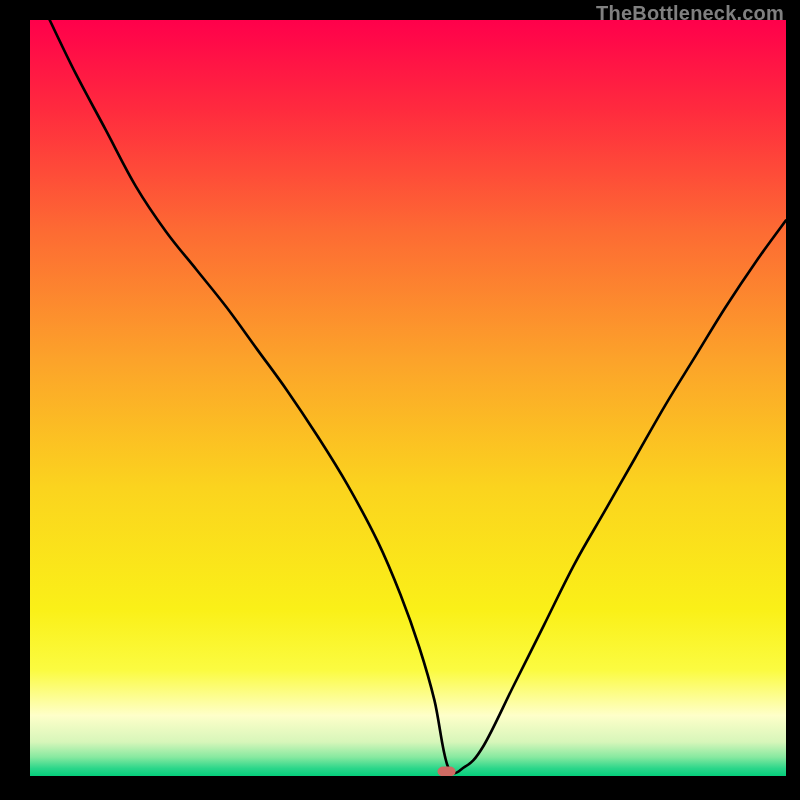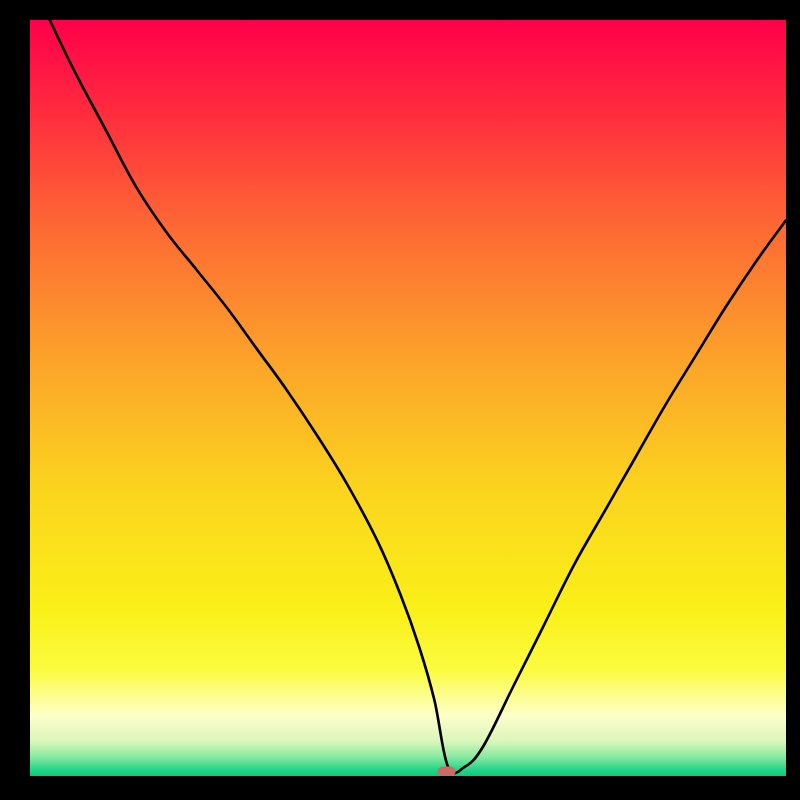--- a/index.html
+++ b/index.html
@@ -55,13 +55,14 @@
             <stop offset="97.5%" stop-color="#87e9a0"></stop>
             <stop offset="99%" stop-color="#2bd68a"></stop>
             <stop offset="100%" stop-color="#05ce7b"></stop>
           </linearGradient>
       </defs>
       <rect x="0" y="0" width="100" height="100" fill="url(#bg-grad)"></rect>
       <path id="curve-path" fill="none" stroke="#000" stroke-width="0.35" stroke-linejoin="round" stroke-linecap="round" d="M 2.6 0 C 3.212 1.26, 4.668 4.390000000000001, 6 7 C 7.332 9.61, 8.56 11.8, 10 14.5 C 11.44 17.2, 12.56 19.57, 14 22 C 15.44 24.43, 16.56 26.02, 18 28 C 19.44 29.98, 20.56 31.2, 22 33 C 23.44 34.8, 24.56 36.11, 26 38 C 27.44 39.89, 28.56 41.52, 30 43.5 C 31.44 45.48, 32.56 46.93, 34 49 C 35.44 51.07, 36.56 52.75, 38 55 C 39.44 57.25, 40.56 58.98, 42 61.5 C 43.44 64.02, 44.74 66.39, 46 69 C 47.26 71.61, 48.01 73.48, 49 76 C 49.99 78.52, 50.69 80.48, 51.5 83 C 52.31 85.52, 52.816 87.156, 53.5 90 C 54.184 92.844, 54.58 97.216, 55.3 98.8 C 56.019999999999996 100.384, 56.653999999999996 99.304, 57.5 98.8 C 58.346000000000004 98.29599999999999, 58.83 97.944, 60 96 C 61.17 94.056, 62.56 90.88, 64 88 C 65.44 85.12, 66.56 82.88, 68 80 C 69.44 77.12, 70.56 74.7, 72 72 C 73.44 69.3, 74.56 67.52, 76 65 C 77.44 62.48, 78.56 60.52, 80 58 C 81.44 55.48, 82.56 53.43, 84 51 C 85.44 48.57, 86.56 46.84, 88 44.5 C 89.44 42.16, 90.56 40.25, 92 38 C 93.44 35.75, 94.56 34.07, 96 32 C 97.44 29.93, 99.28 27.49, 100 26.5"></path>
       <rect id="marker" rx="0.8" ry="0.8" width="2.4" height="1.3" x="53.9" y="98.75" fill="#cf6a63"></rect>
     </svg>
   </div>
+  <div class="watermark">TheBottleneck.com</div>
 </div>
 
 </body></html>

